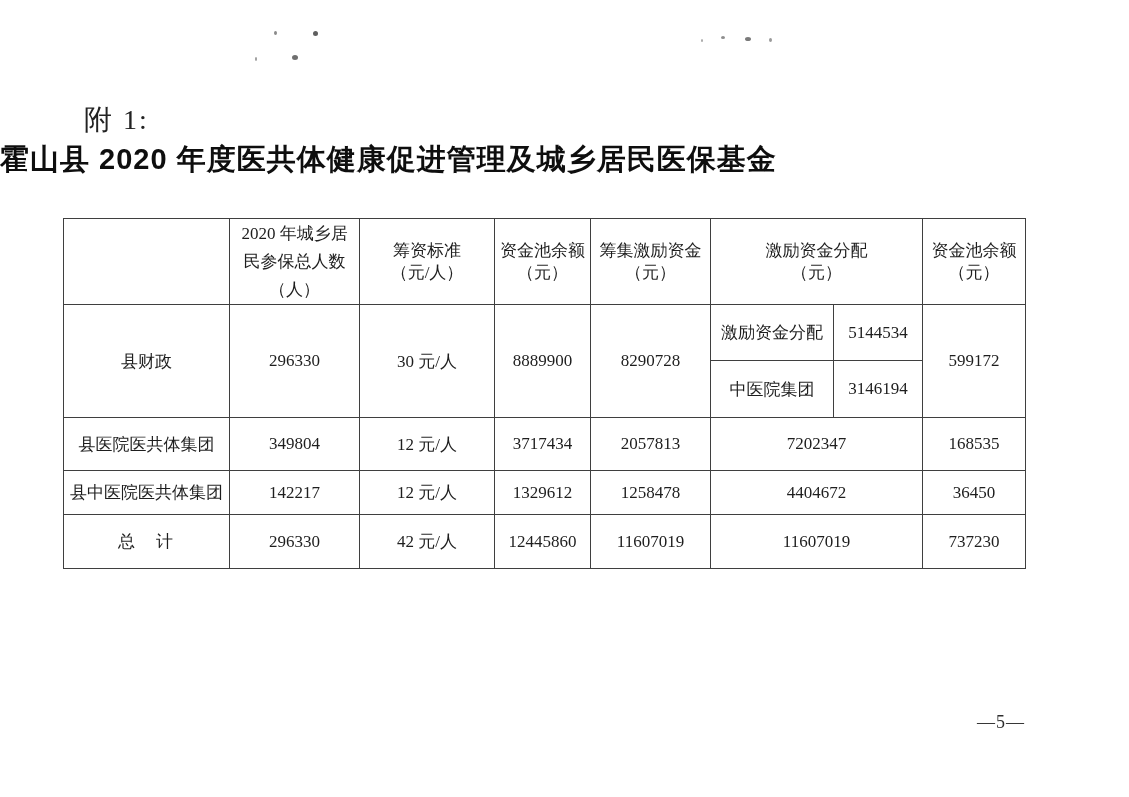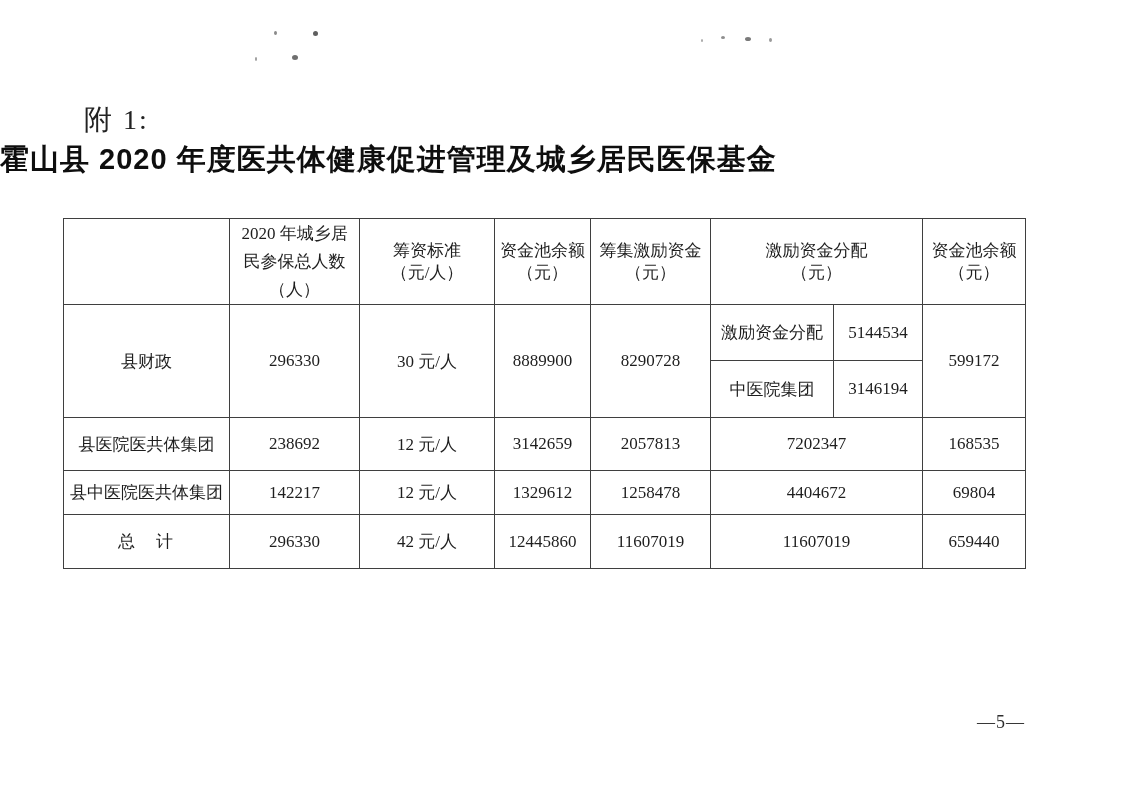--- a/index.html
+++ b/index.html
@@ -163,45 +163,45 @@
         <td>5144534</td>
         <td rowspan="2">599172</td>
       </tr>
       <tr style="height:57px">
         <td>中医院集团</td>
         <td>3146194</td>
       </tr>
 
       <tr style="height:53px">
         <td class="label-cell">县医院医共体集团</td>
-        <td>238692</td>
+        <td>349804</td>
         <td>12 元/人</td>
-        <td>3142659</td>
+        <td>3717434</td>
         <td>2057813</td>
         <td colspan="2">7202347</td>
         <td>168535</td>
       </tr>
 
       <tr style="height:44px">
         <td class="label-cell">县中医院医共体集团</td>
         <td>142217</td>
         <td>12 元/人</td>
         <td>1329612</td>
         <td>1258478</td>
         <td colspan="2">4404672</td>
-        <td>69804</td>
+        <td>36450</td>
       </tr>
 
       <tr style="height:54px">
         <td class="center-label">总　计</td>
         <td>296330</td>
         <td>42 元/人</td>
         <td>12445860</td>
         <td>11607019</td>
         <td colspan="2">11607019</td>
-        <td>659440</td>
+        <td>737230</td>
       </tr>
     </tbody>
   </table>
 
   <div class="page-number">—5—</div>
 
 </div>
 
 </body></html>

